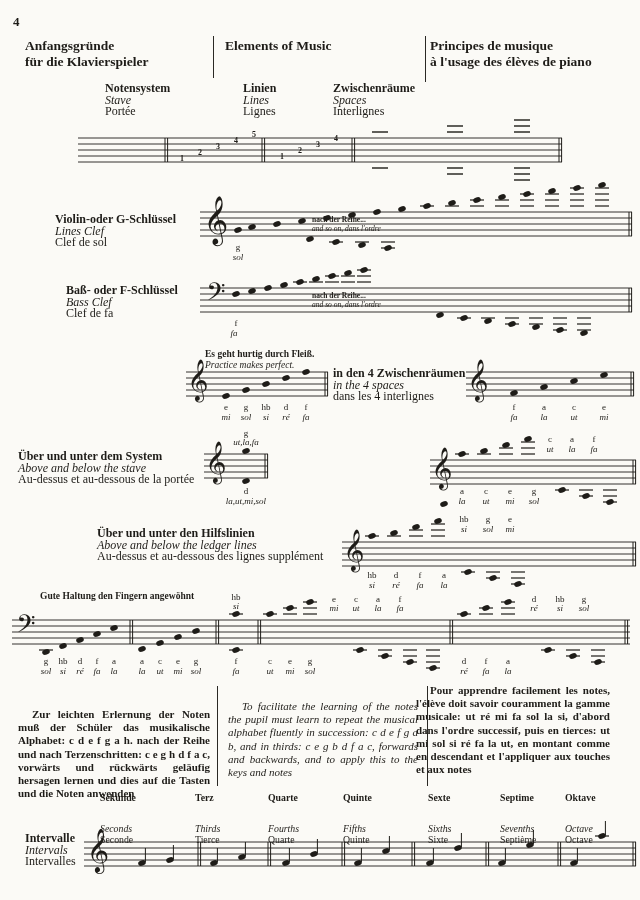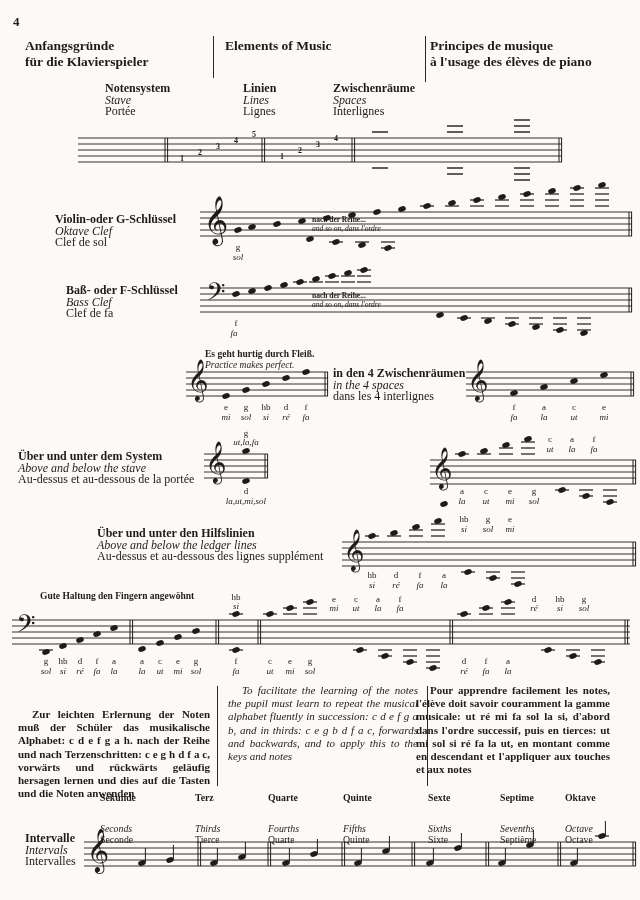--- a/index.html
+++ b/index.html
@@ -58,21 +58,21 @@
     <div class="fr">Lignes</div>
   </div>
   <div class="lbl3" style="left:333px;top:83px">
     <div class="de">Zwischenräume</div>
     <div class="en">Spaces</div>
     <div class="fr">Interlignes</div>
   </div>
 
   <div class="lbl3" style="left:55px;top:214px">
     <div class="de">Violin-oder G-Schlüssel</div>
-    <div class="en">Oktave Clef</div>
+    <div class="en">Lines Clef</div>
     <div class="fr">Clef de sol</div>
   </div>
   <div class="lbl3" style="left:66px;top:285px">
     <div class="de">Baß- oder F-Schlüssel</div>
     <div class="en">Bass Clef</div>
     <div class="fr">Clef de fa</div>
   </div>
 
   <div class="cap" style="left:205px;top:349px">
     <div class="de">Es geht hurtig durch Fleiß.</div>
@@ -95,21 +95,21 @@
     <div class="de">Über und unter den Hilfslinien</div>
     <div class="en">Above and below the ledger lines</div>
     <div class="fr">Au-dessus et au-dessous des lignes supplément</div>
   </div>
 
   <div class="cap" style="left:40px;top:591px">
     <div class="de">Gute Haltung den Fingern angewöhnt</div>
   </div>
 
   <div class="para de" style="left:18px;top:684px;width:192px">Zur leichten Erlernung der Noten muß der Schüler das musikalische Alphabet: c d e f g a h. nach der Reihe und nach Terzenschritten: c e g h d f a c, vorwärts und rückwärts geläufig hersagen lernen und dies auf die Tasten und die Noten anwenden</div>
-  <div class="para en" style="left:228px;top:684px;width:190px">To facilitate the learning of the notes the pupil must learn to repeat the musical alphabet fluently in succession: c d e f g a b, and in thirds: c e g b d f a c, forwards and backwards, and to apply this to the keys and notes</div>
+  <div class="para en" style="left:228px;top:700px;width:190px">To facilitate the learning of the notes the pupil must learn to repeat the musical alphabet fluently in succession: c d e f g a b, and in thirds: c e g b d f a c, forwards and backwards, and to apply this to the keys and notes</div>
   <div class="para fr" style="left:416px;top:684px;width:194px">Pour apprendre facilement les notes, l'élève doit savoir couramment la gamme musicale: ut ré mi fa sol la si, d'abord dans l'ordre successif, puis en tierces: ut mi sol si ré fa la ut, en montant comme en descendant et l'appliquer aux touches et aux notes</div>
   <div class="vdiv" style="left:217px;top:686px;height:100px"></div>
   <div class="vdiv" style="left:427px;top:686px;height:100px"></div>
 
   <div class="ivh" style="left:100px;top:792px">
     <div class="de">Sekunde</div>
     <div class="en">Seconds</div>
     <div class="fr">Seconde</div>
   </div>
   <div class="ivh" style="left:195px;top:792px">

